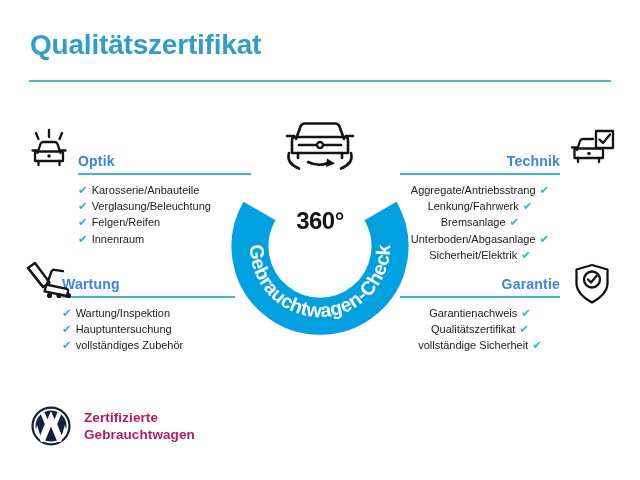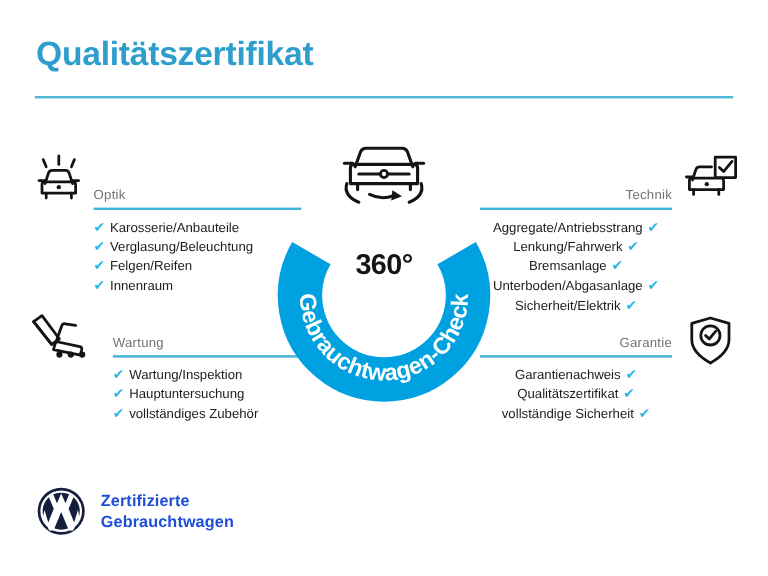--- a/index.html
+++ b/index.html
@@ -43,23 +43,23 @@
   .section {
     position: absolute;
   }
   .section-head {
     position: relative;
     height: 30px;
   }
   .section-title {
     position: absolute;
     bottom: 6px;
-    font-size: 11px;
-    font-weight: normal;
-    color: #737373;
+    font-size: 14px;
+    font-weight: bold;
+    color: #3b82f6;
     letter-spacing: 0.2px;
     white-space: nowrap;
   }
   .section-rule {
     position: absolute;
     bottom: 0;
     height: 2px;
     background: #3fb4d6;
   }
 
@@ -127,21 +127,21 @@
     left: 30px;
     top: 405px;
     display: flex;
     align-items: center;
     gap: 12px;
   }
   #vw-wordmark {
     font-size: 13.5px;
     font-weight: bold;
     line-height: 17px;
-    color: #1d4ed8;
+    color: #be185d;
     letter-spacing: 0.1px;
   }
   #vw-wordmark div { white-space: nowrap; }
 </style>
 </head>
 <body>
 
 <div id="page-title">Qualitätszertifikat</div>
 <div id="title-rule"></div>
 
@@ -193,21 +193,21 @@
     <path d="M6.5 22.5 Q6.5 20.5 8.5 20.5 L33 20.5 Q35 20.5 35 22.5 L35 30 L6.5 30 Z"></path>
     <line x1="4" y1="19.5" x2="9" y2="19.5"></line>
     <line x1="10" y1="30" x2="10" y2="34"></line>
     <line x1="31" y1="30" x2="31" y2="34"></line>
     <rect x="28" y="3" width="17" height="17"></rect>
     <polyline points="31.5,11.5 35,15 42,6.5"></polyline>
   </g>
   <circle cx="21" cy="25.5" r="1.8" fill="#141414"></circle>
 </svg>
 
-<div class="section sec-left" id="sec-wartung" style="left:94px; top:268px; width:173px;">
+<div class="section sec-left" id="sec-wartung" style="left:62px; top:268px; width:173px;">
   <div class="section-head">
     <div class="section-title">Wartung</div>
     <div class="section-rule"></div>
   </div>
   <div class="items">
     <div class="item"><span class="check">✔</span><span>Wartung/Inspektion</span></div>
     <div class="item"><span class="check">✔</span><span>Hauptuntersuchung</span></div>
     <div class="item"><span class="check">✔</span><span>vollständiges Zubehör</span></div>
   </div>
 </div>

